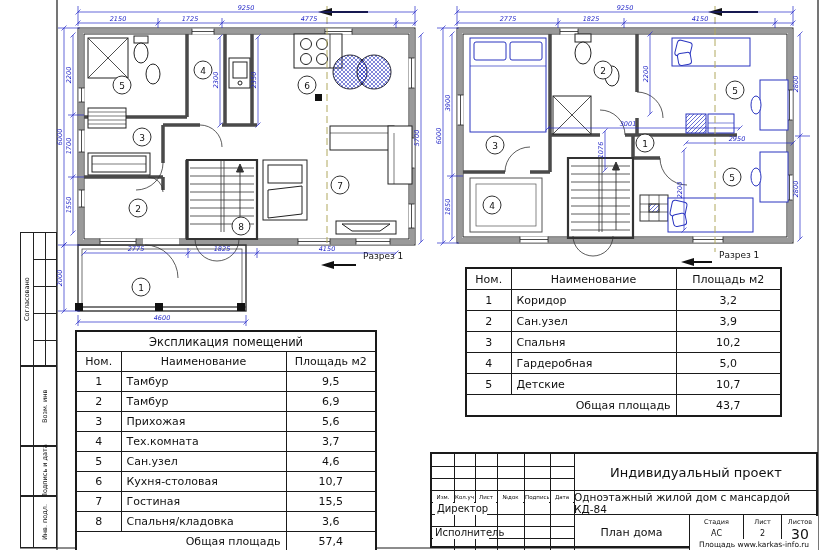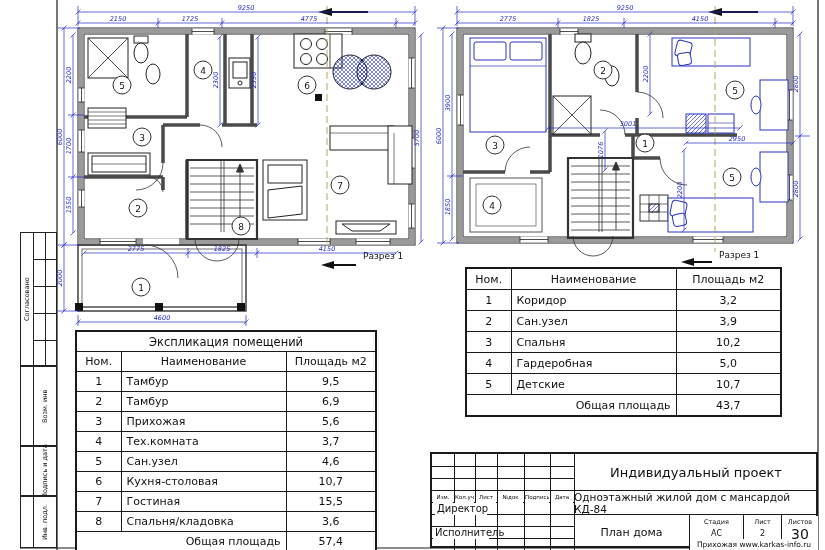--- a/index.html
+++ b/index.html
@@ -496,15 +496,15 @@
     <div class="tbl-line" style="left:0;top:12px;width:100%;height:1px"></div>
     <div class="tbl-line" style="left:0;top:24px;width:100%;height:1px"></div>
     <div class="tbl-line" style="left:53px;top:0;width:1px;height:24px"></div>
     <div class="tbl-line" style="left:91px;top:0;width:1px;height:24px"></div>
     <div class="tb-cell-label" style="left:0;top:1px;width:53px;font-size:6.5px">Стадия</div>
     <div class="tb-cell-label" style="left:54px;top:1px;width:37px;font-size:6.5px">Лист</div>
     <div class="tb-cell-label" style="left:92px;top:1px;width:36px;font-size:6.5px">Листов</div>
     <div class="tb-cell-label" style="left:0;top:13px;width:53px;font-size:8px">АС</div>
     <div class="tb-cell-label" style="left:54px;top:13px;width:37px;font-size:8px">2</div>
     <div class="tb-cell-label" style="left:92px;top:13px;width:36px;font-size:14px">30</div>
-    <div class="tb-cell-label" style="left:0;top:24px;width:128px;font-size:7.5px">Прихожая www.karkas-info.ru</div>
+    <div class="tb-cell-label" style="left:0;top:24px;width:128px;font-size:7.5px">Площадь www.karkas-info.ru</div>
   </div>
 </div>
 
 </body></html>

